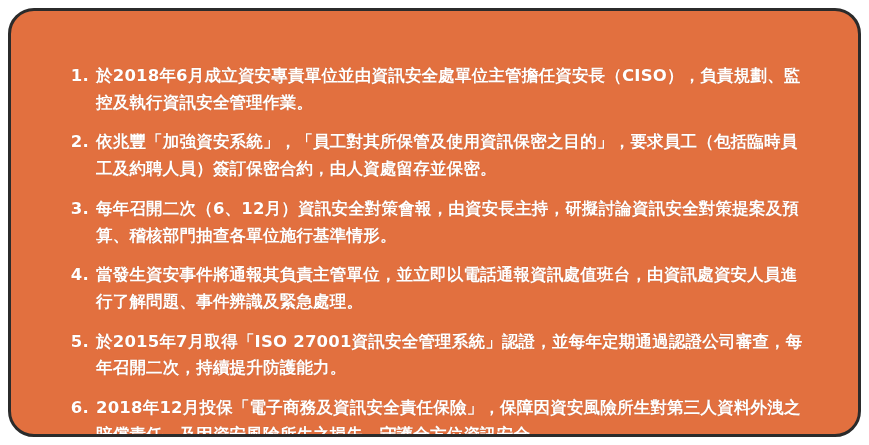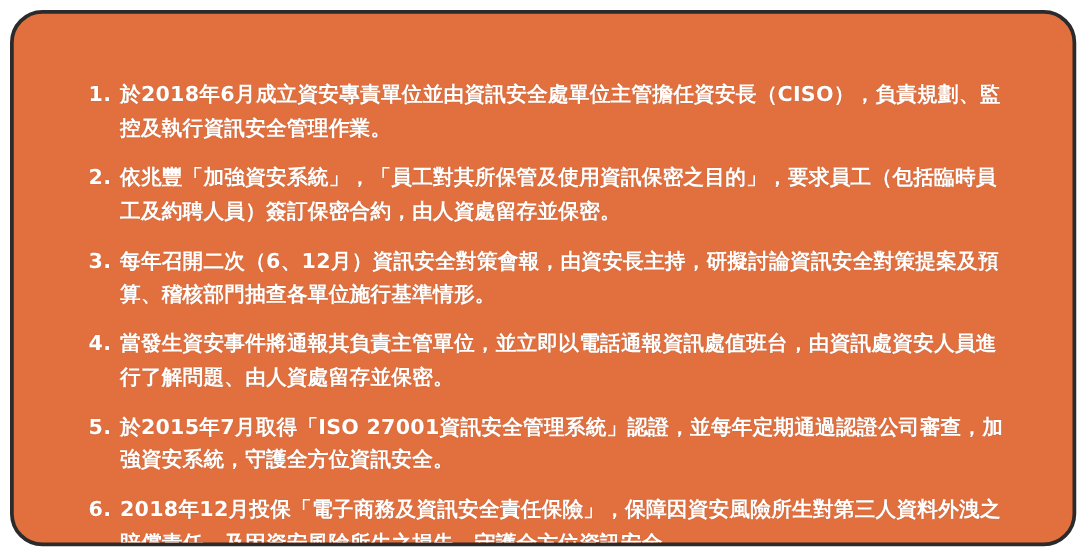--- a/index.html
+++ b/index.html
@@ -69,24 +69,24 @@
     <li class="list-item">
       <span class="marker">2.</span>
       <span class="text">依兆豐「加強資安系統」，「員工對其所保管及使用資訊保密之目的」，要求員工（包括臨時員工及約聘人員）簽訂保密合約，由人資處留存並保密。</span>
     </li>
     <li class="list-item">
       <span class="marker">3.</span>
       <span class="text">每年召開二次（6、12月）資訊安全對策會報，由資安長主持，研擬討論資訊安全對策提案及預算、稽核部門抽查各單位施行基準情形。</span>
     </li>
     <li class="list-item">
       <span class="marker">4.</span>
-      <span class="text">當發生資安事件將通報其負責主管單位，並立即以電話通報資訊處值班台，由資訊處資安人員進行了解問題、由人資處留存並保密。</span>
+      <span class="text">當發生資安事件將通報其負責主管單位，並立即以電話通報資訊處值班台，由資訊處資安人員進行了解問題、事件辨識及緊急處理。</span>
     </li>
     <li class="list-item">
       <span class="marker">5.</span>
-      <span class="text">於2015年7月取得「ISO 27001資訊安全管理系統」認證，並每年定期通過認證公司審查，加強資安系統，守護全方位資訊安全。</span>
+      <span class="text">於2015年7月取得「ISO 27001資訊安全管理系統」認證，並每年定期通過認證公司審查，每年召開二次，持續提升防護能力。</span>
     </li>
     <li class="list-item">
       <span class="marker">6.</span>
       <span class="text">2018年12月投保「電子商務及資訊安全責任保險」，保障因資安風險所生對第三人資料外洩之賠償責任，及因資安風險所生之損失，守護全方位資訊安全。</span>
     </li>
   </ol>
 </div>
 
 </body></html>

